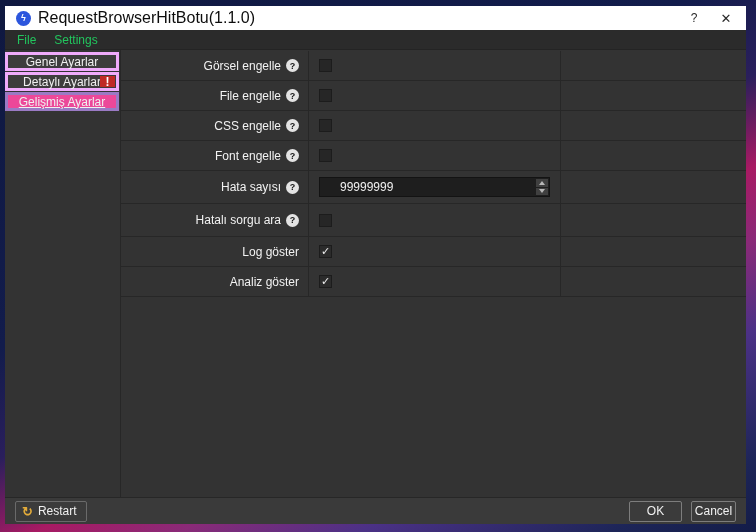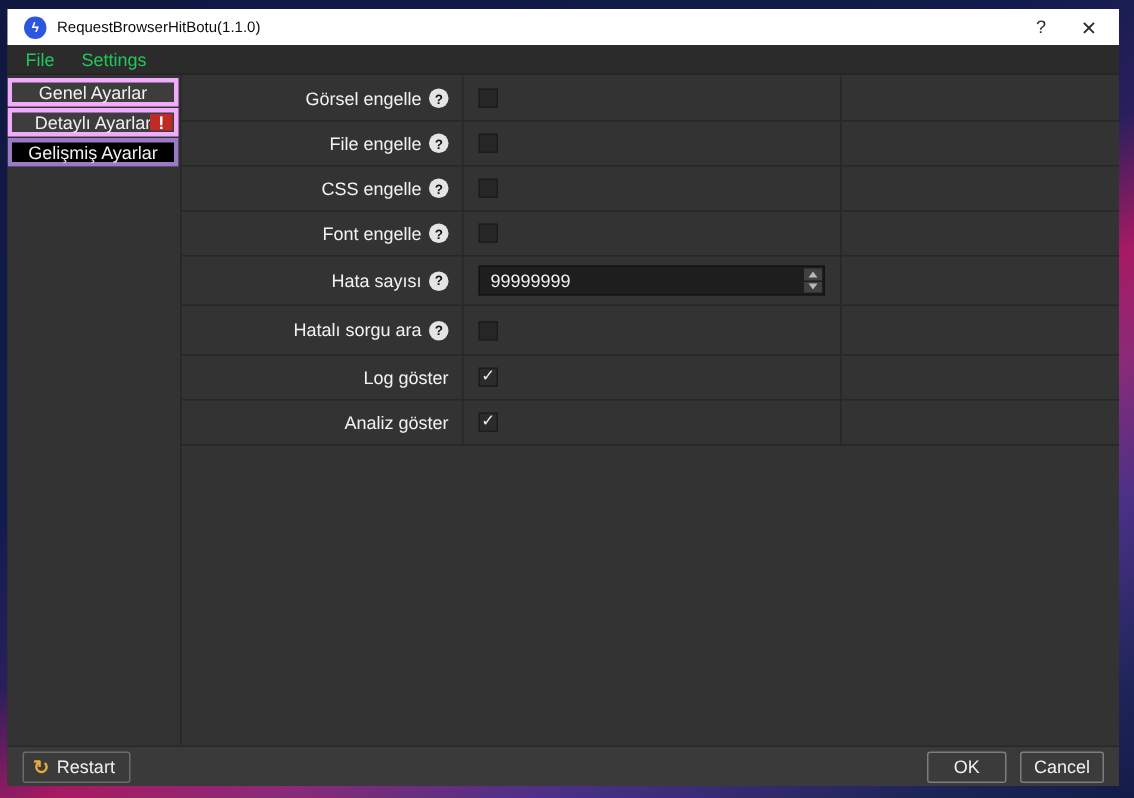--- a/index.html
+++ b/index.html
@@ -16,38 +16,38 @@
   .window {
     position:absolute; left:5px; top:6px; width:741px; height:518px;
     display:flex; flex-direction:column; background:#333333;
   }
 
   
   .titlebar { flex:0 0 24px; background:#ffffff; display:flex; align-items:center; }
   .app-icon { width:15px; height:15px; border-radius:50%; background:#2c56dd;
     margin-left:11px; display:flex; align-items:center; justify-content:center;
     color:#fff; font-size:9px; font-weight:700; flex:0 0 15px; }
-  .title { margin-left:7px; font-size:10px; color:#0d0d0d; }
+  .title { margin-left:7px; font-size:16px; color:#0d0d0d; }
   .tb-group { margin-left:auto; display:flex; height:100%; }
   .tb-btn { width:32px; height:100%; display:flex; align-items:center;
     justify-content:center; color:#2a2a2a; font-size:12px; cursor:default; }
   .tb-btn.close { font-size:13px; margin-right:4px; }
 
   
   .menubar { flex:0 0 20px; background:#2b2b2b; border-bottom:1px solid #242424;
     display:flex; align-items:stretch; padding-left:3px; }
   .menu-item { padding:0 9px; font-size:12px; color:#22c55e; display:flex; align-items:center; }
 
   
   .main { flex:1 1 auto; display:flex; background:#333333; overflow:hidden; }
   .sidebar { flex:0 0 115px; padding-top:2px; }
   .tab { height:19px; margin:0 1px 1px 0; background:#3d3d3d; border:3px solid #f0abfc;
     display:flex; align-items:center; justify-content:center; position:relative;
     color:#f0f0f0; font-size:12px; }
-  .tab.selected { border-color:#9a7ac4; background:#000000; }
+  .tab.selected { border-color:#9a7ac4; background:#ec4899;text-decoration:underline; }
   .tab-badge { position:absolute; right:1px; top:1px; bottom:1px; width:15px;
     background:#bf2a26; color:#ffffff; font-weight:700; font-size:12px;
     display:flex; align-items:center; justify-content:center; }
 
   .table { flex:1 1 auto; border-left:1px solid #272727; padding-top:1px; }
   .form-row { display:flex; height:30px; border-bottom:1px solid #272727; }
   .form-row:nth-child(5), .form-row:nth-child(6) { height:33px; }
   .cell-label { flex:0 0 188px; display:flex; align-items:center; justify-content:flex-end;
     gap:5px; padding-right:9px; border-right:1px solid #272727;
     color:#f2f2f2; font-size:12px;text-align:right; }
@@ -59,39 +59,39 @@
   .cell-extra { flex:1 1 auto; }
 
   .checkbox { width:13px; height:13px; background:#262626; border:1px solid #1c1c1c;
     display:flex; align-items:center; justify-content:center;
     color:#ededed; font-size:11px; line-height:1; }
   .checkbox.checked { background:#2b2b2b; }
 
   .spinbox { width:231px; height:20px; background:#1e1e1e; border:1px solid #131313;
     display:flex; align-items:stretch; }
   .spin-value { flex:1; color:#f0f0f0; font-size:12px; display:flex;
-    align-items:center; padding-left:7px; }
+    align-items:center; padding-left:7px;margin-left:13px; }
   .spinner { flex:0 0 14px; display:flex; flex-direction:column; gap:1px; padding:1px; }
   .spin-btn { flex:1; background:#404040; display:flex; align-items:center; justify-content:center; }
   .arrow-up { width:0; height:0; border-left:3px solid transparent;
     border-right:3px solid transparent; border-bottom:4px solid #b8b8b8; }
   .arrow-down { width:0; height:0; border-left:3px solid transparent;
     border-right:3px solid transparent; border-top:4px solid #b8b8b8; }
 
   
   .footer { flex:0 0 27px; background:#3a3a3a; border-top:1px solid #272727;
     display:flex; align-items:center; padding:0 10px; }
   .btn { height:21px; background:#3b3b3b; border:1px solid #7d7d7d; border-radius:2px;
     color:#f0f0f0; font-size:12px; display:flex; align-items:center;
     justify-content:center; }
   .restart-btn { padding:0 9px 0 6px; gap:5px; border-color:#6a6a6a; }
   .restart-icon { color:#e2ab3a; font-weight:700; font-size:13px; line-height:1; }
   .spacer { flex:1 1 auto; }
   .ok-btn { width:53px; margin-right:9px; }
-  .cancel-btn { width:56px; }
+  .cancel-btn { width:45px; }
 </style>
 </head>
 <body>
 
 <div class="wallpaper">
   <div class="window">
 
     <div class="titlebar">
       <span class="app-icon">ϟ</span>
       <span class="title">RequestBrowserHitBotu(1.1.0)</span>

